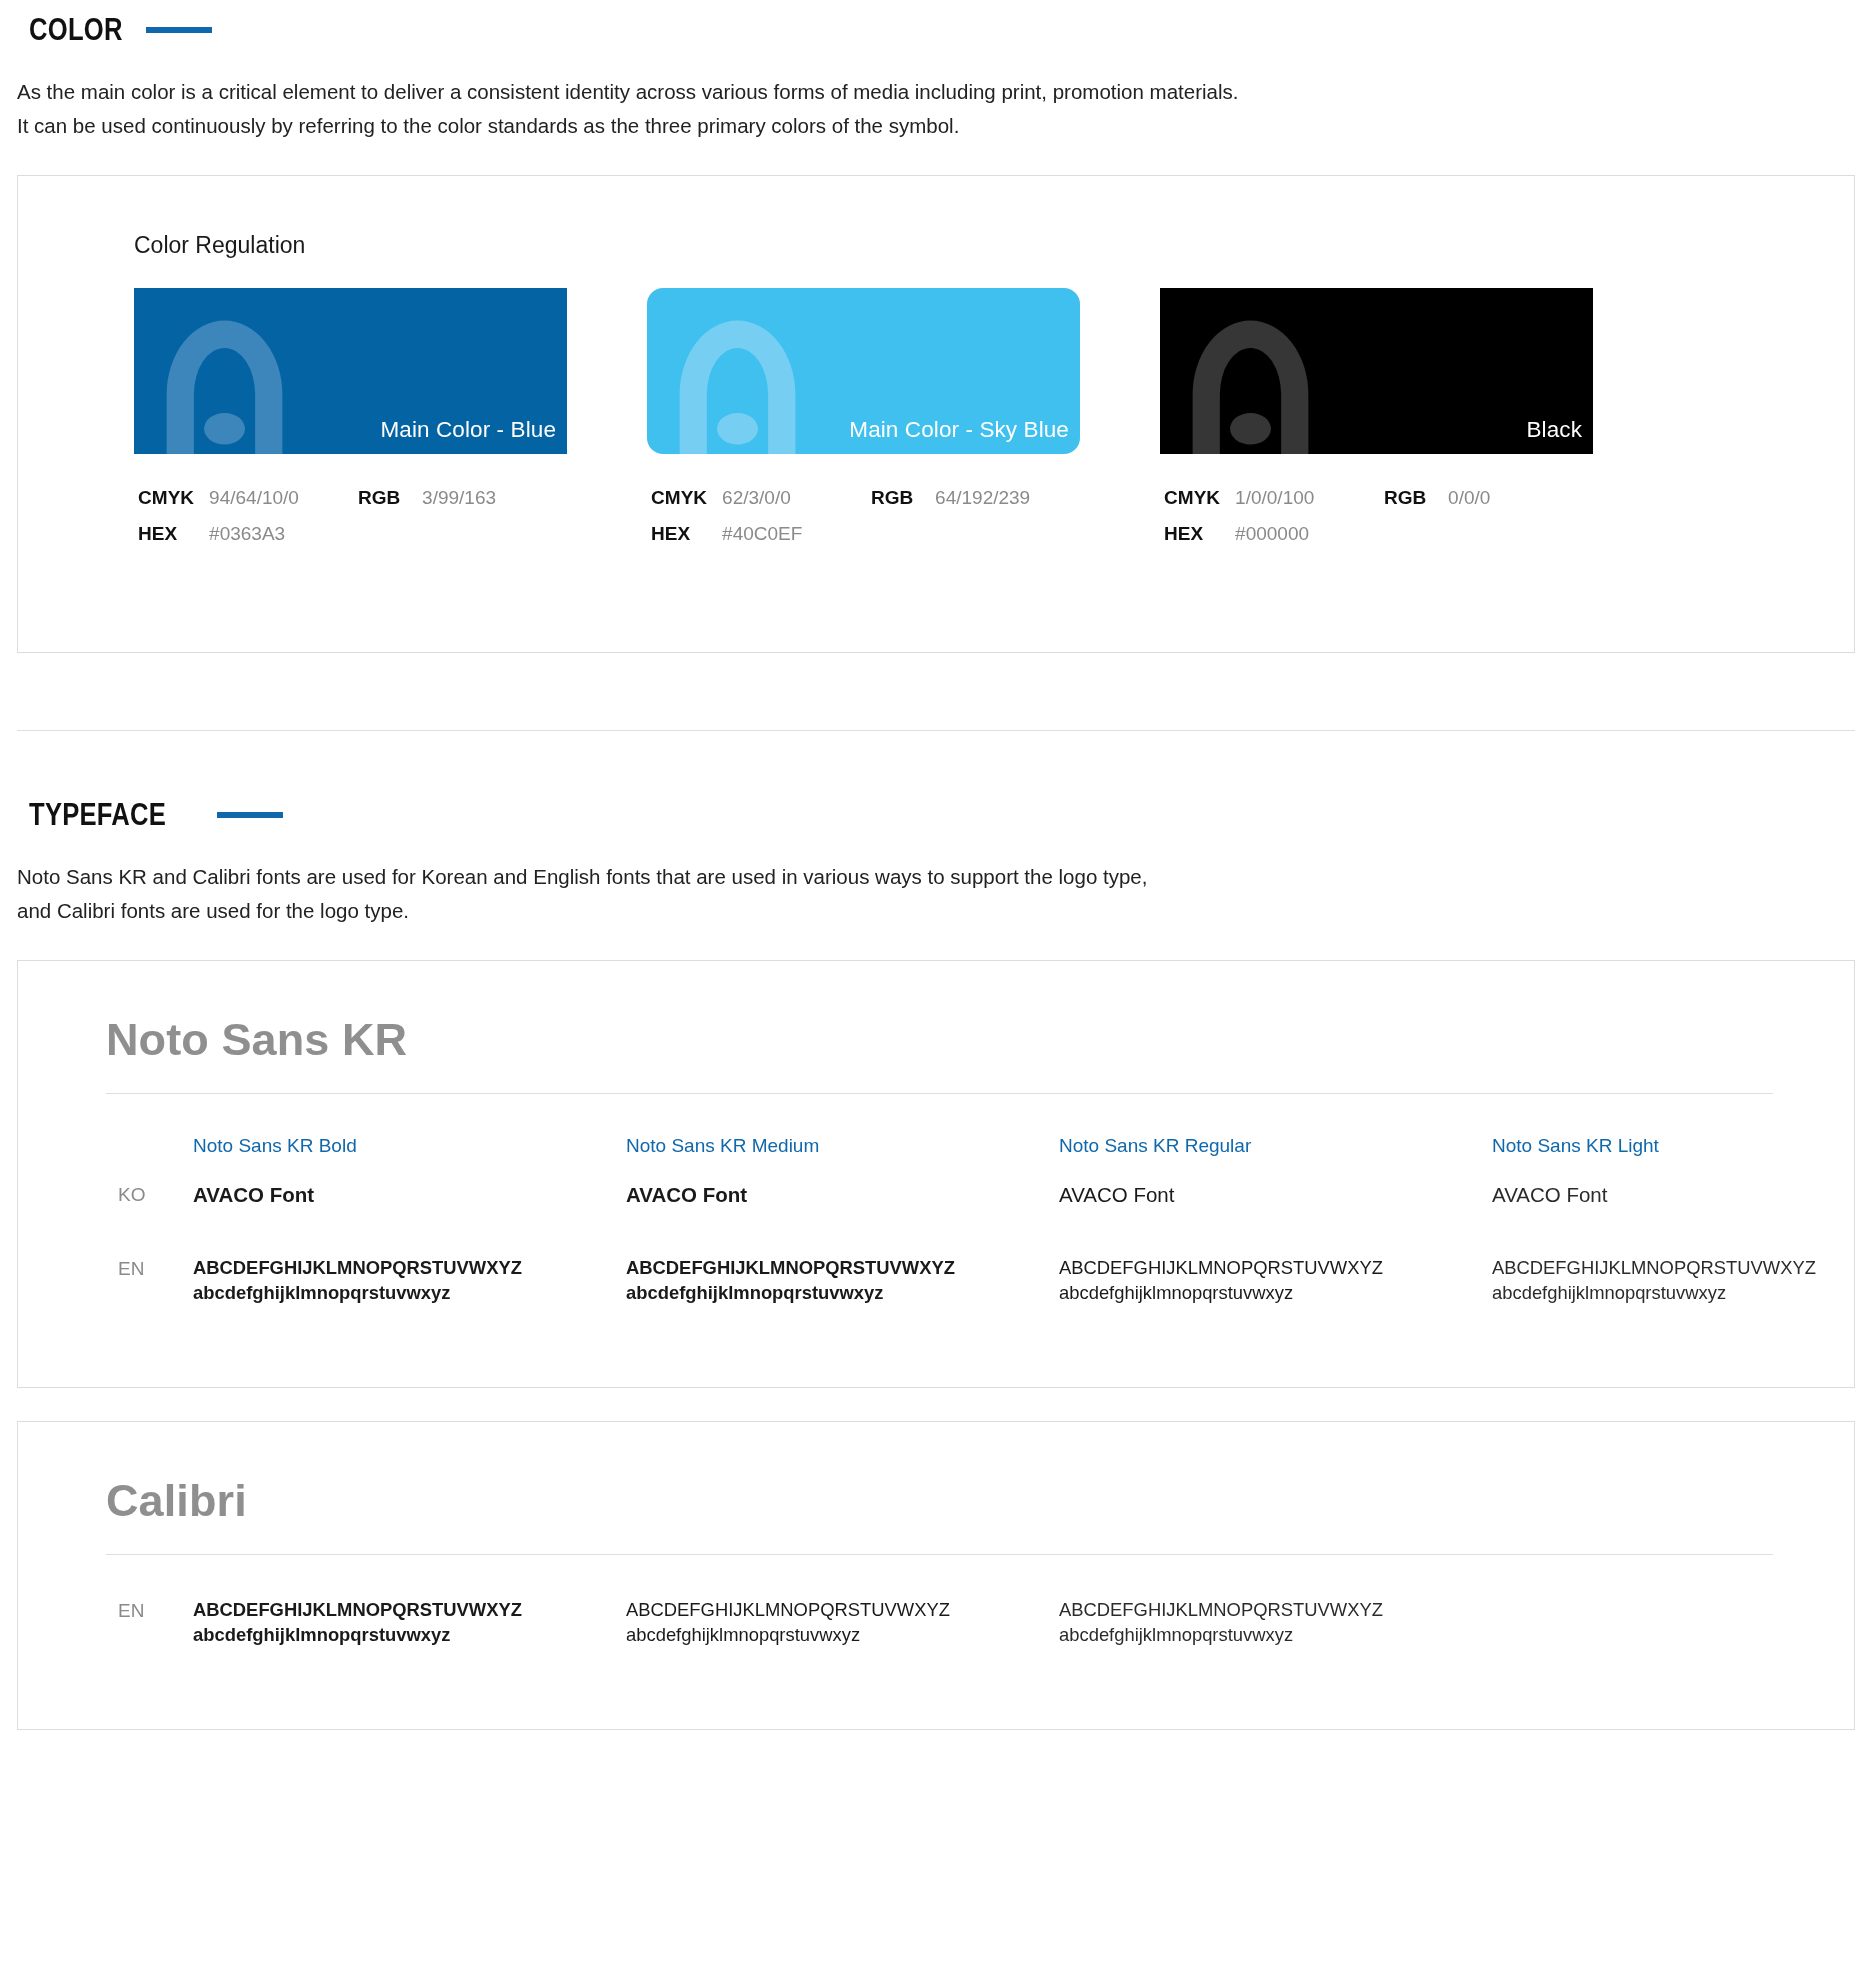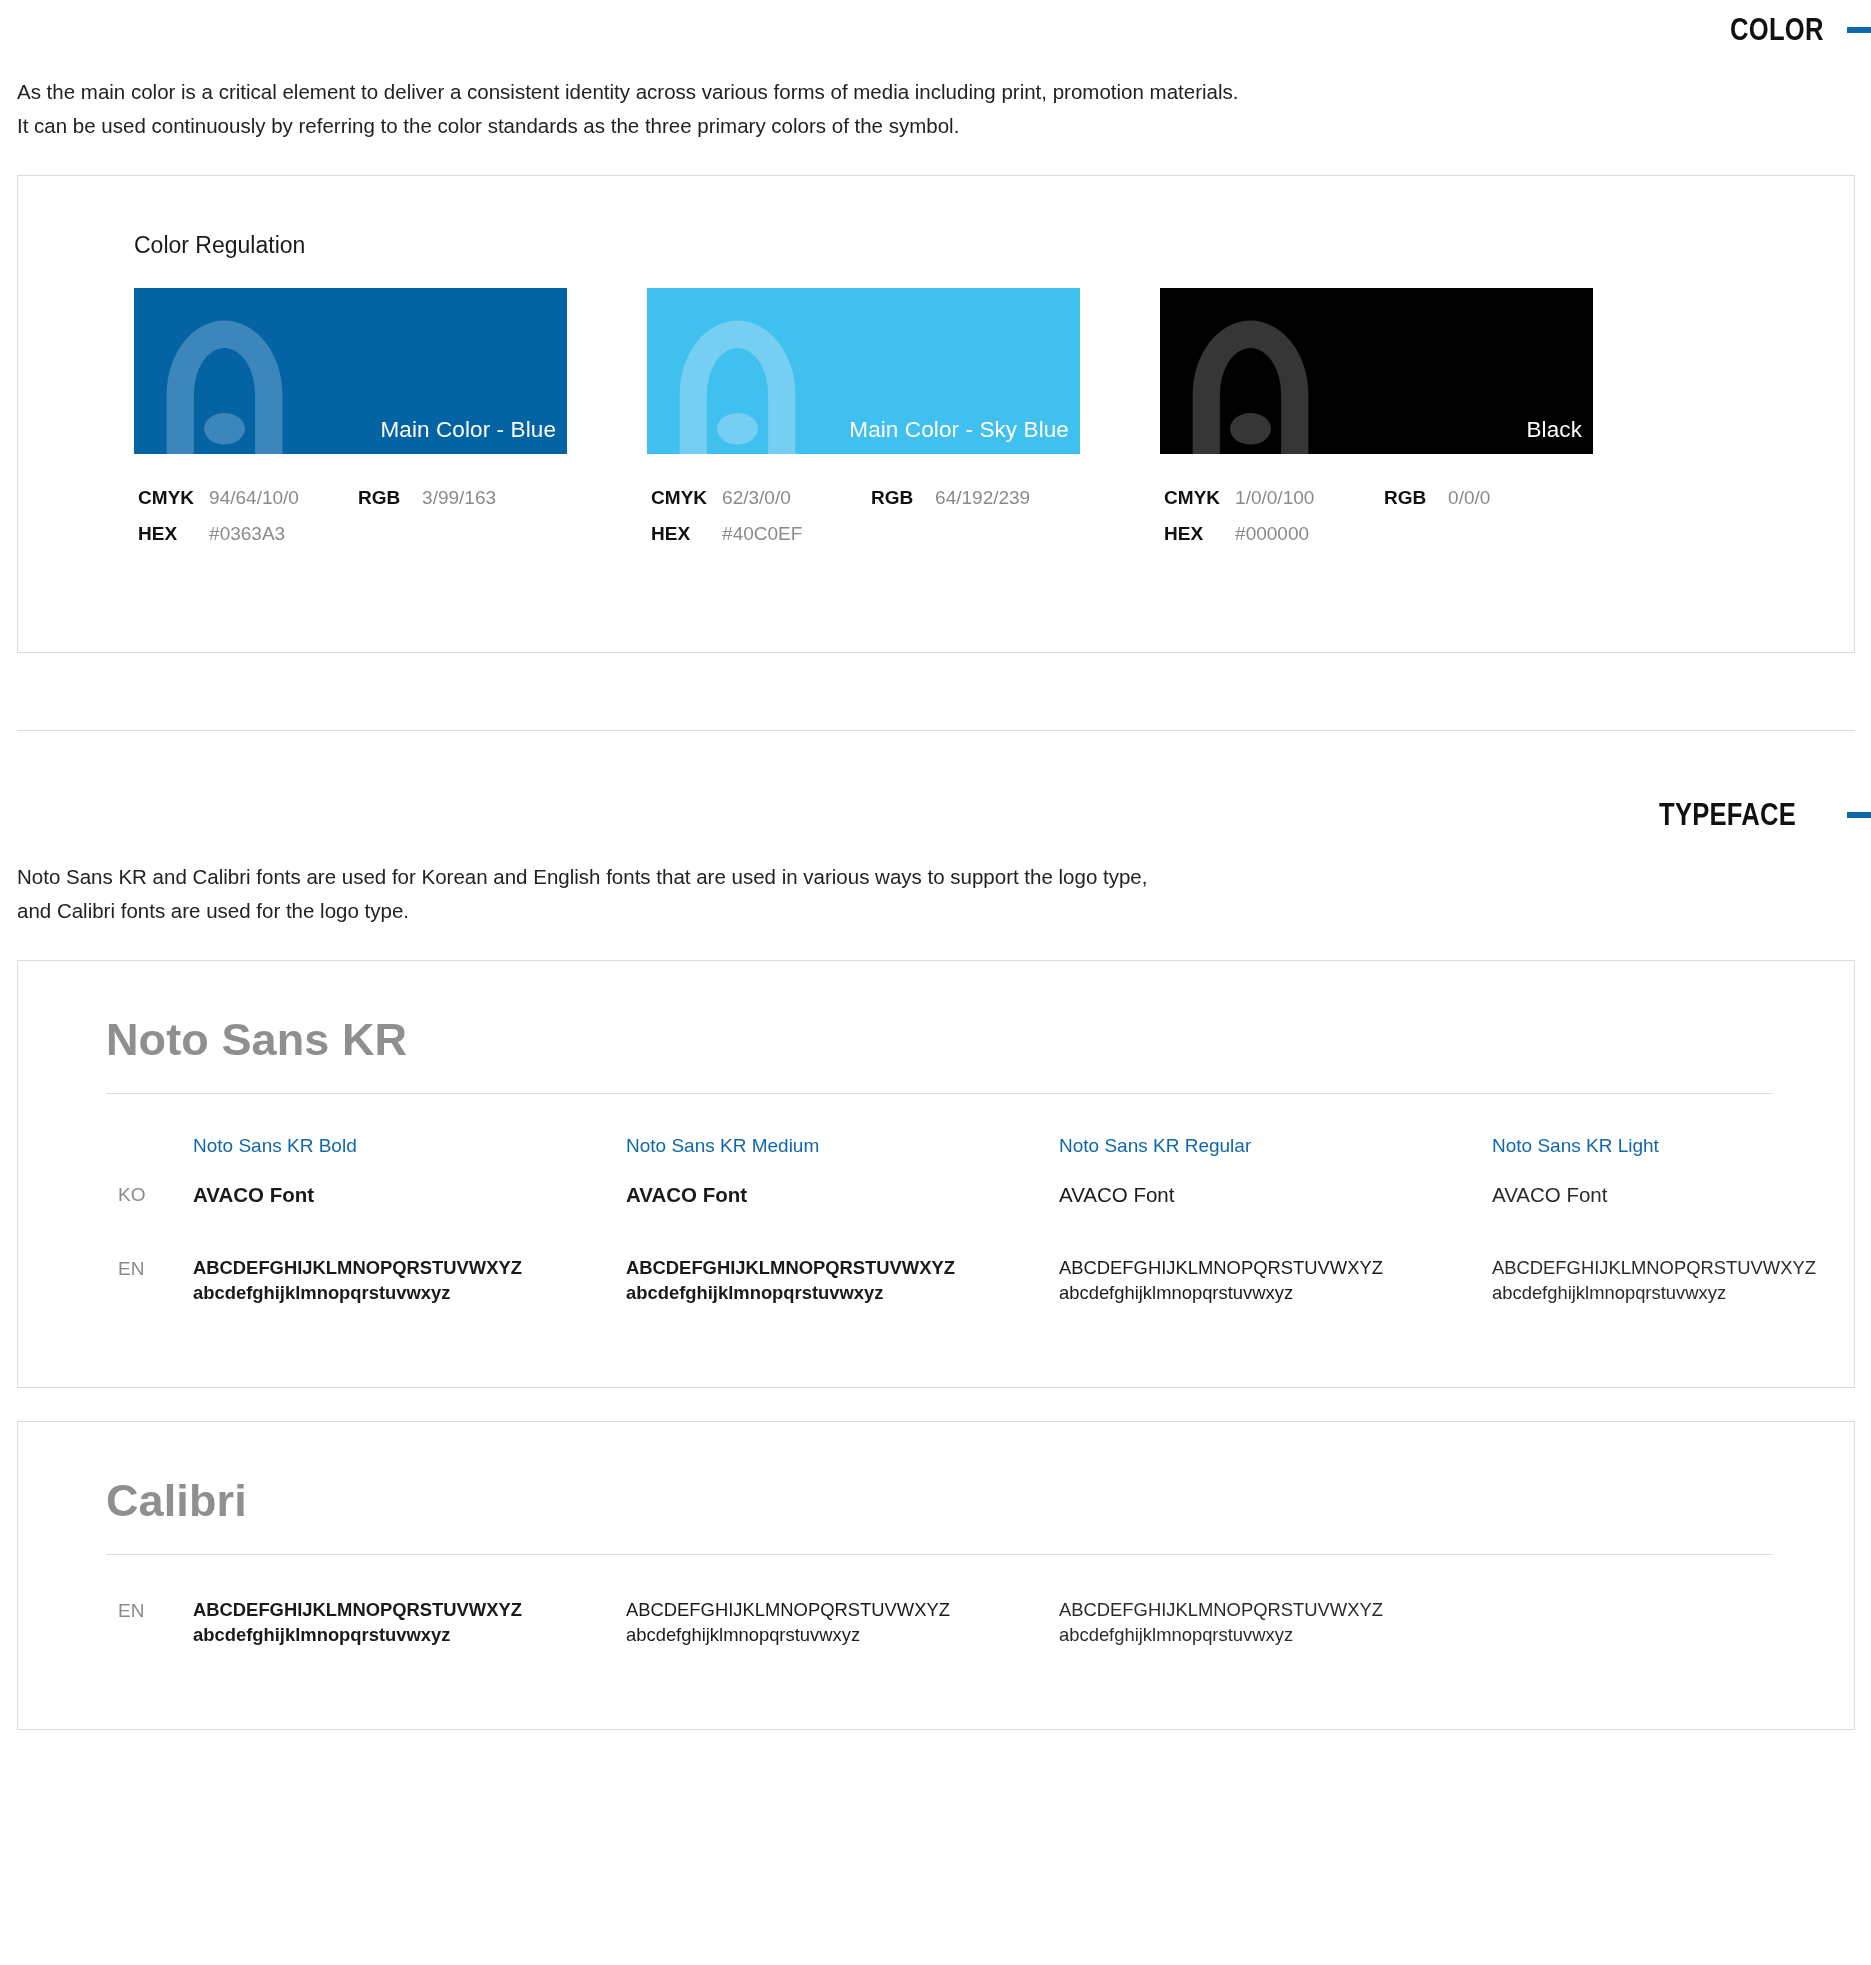--- a/index.html
+++ b/index.html
@@ -13,21 +13,20 @@
   }
 
   .page { width: 1872px; padding: 0 0 41px 0; }
 
   
   .section-head {
     display: flex;
     align-items: center;
     padding-left: 29px;
     margin-top: 12.3px;
-    justify-content: flex-end;
   }
   .section-title {
     font-size: 32px;
     font-weight: 700;
     letter-spacing: 0.3px;
     color: #111111;
     line-height: 1.1;
     transform: scaleX(0.80);
     transform-origin: left center;
   }
@@ -204,21 +203,21 @@
             <span class="spec-val">3/99/163</span>
           </div>
           <div class="spec-row">
             <span class="spec-key">HEX</span>
             <span class="spec-val">#0363A3</span>
           </div>
         </div>
       </div>
 
       <div class="type-col swatch-col">
-        <div class="swatch" id="sw1" style="background: rgb(64, 192, 239);">
+        <div class="swatch" id="sw1" style="background: rgb(64, 192, 239); border-radius: 16px;">
           <div class="mark">
             <svg viewBox="0 0 210 260" preserveAspectRatio="none">
               <path id="mk1a" d="M 20 260 L 20 122 A 85 108 0 0 1 190 122 L 190 260 L 150 260 L 150 122 A 45 68 0 0 0 60 122 L 60 260 Z" fill="#76cef3"></path>
               <ellipse id="mk1b" cx="105" cy="172" rx="30" ry="23" fill="#76cef3"></ellipse>
             </svg>
           </div>
           <div class="swatch-label">Main Color - Sky Blue</div>
         </div>
         <div class="spec-table">
           <div class="spec-row">

